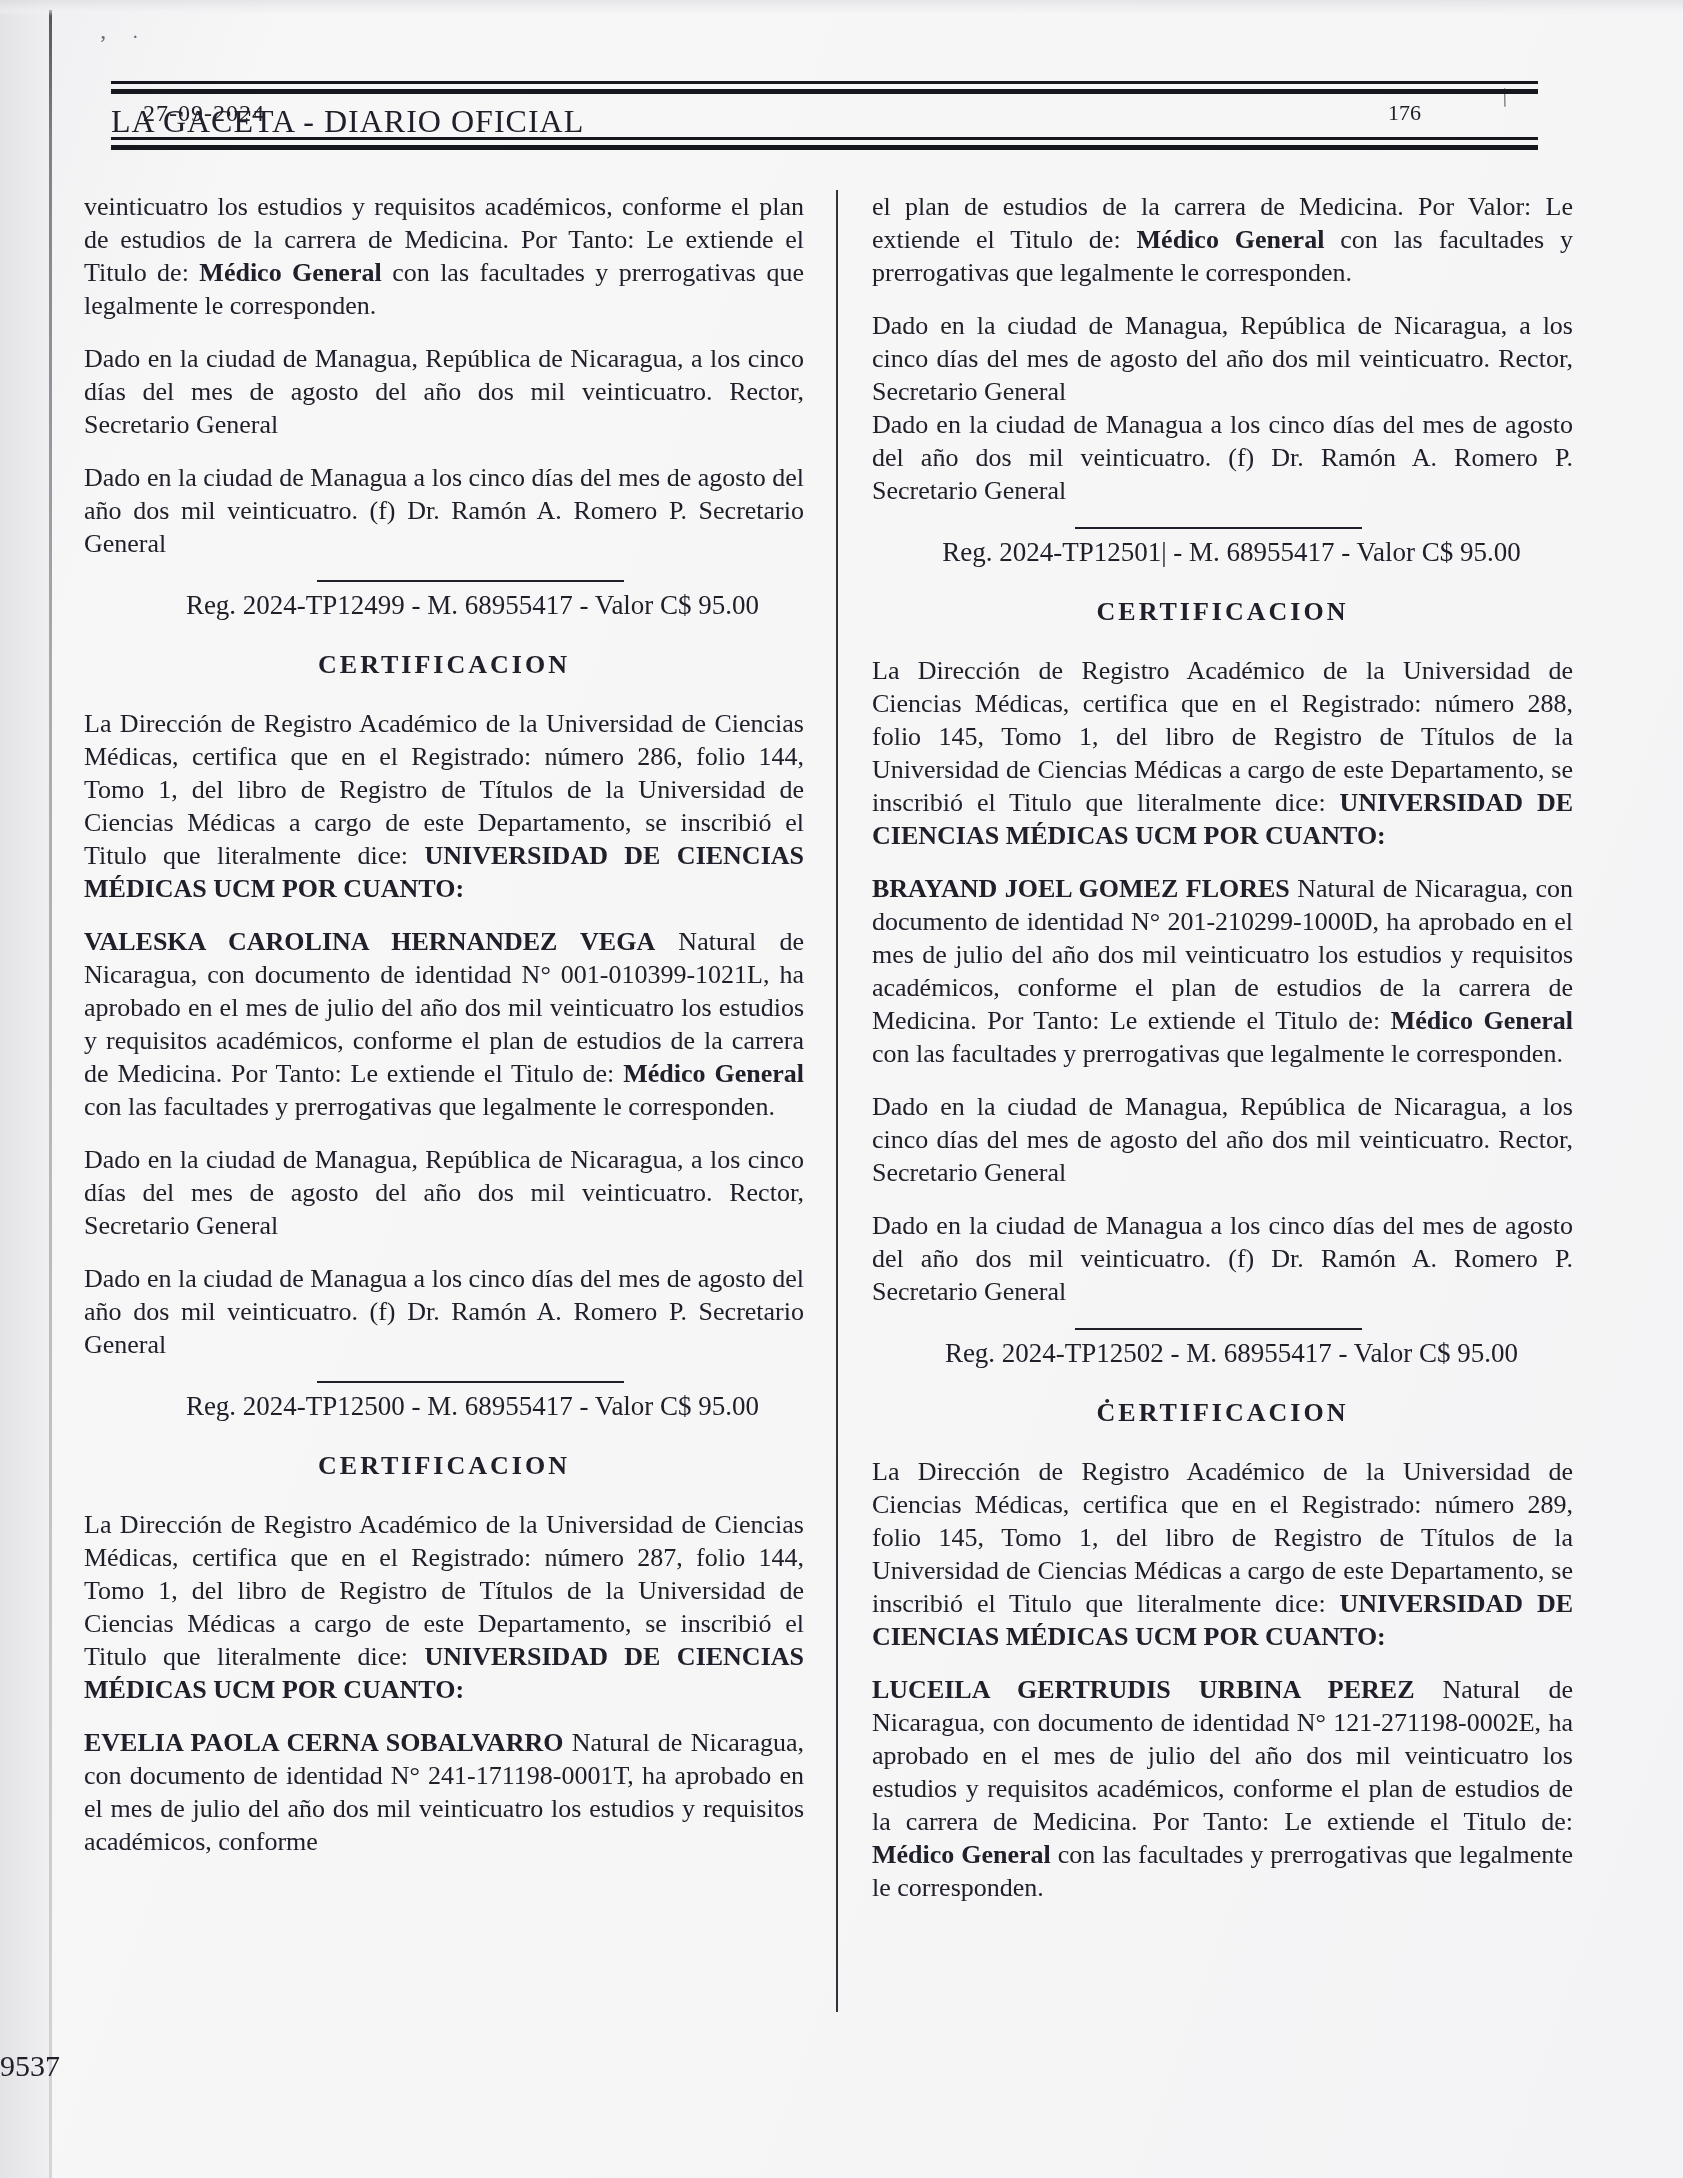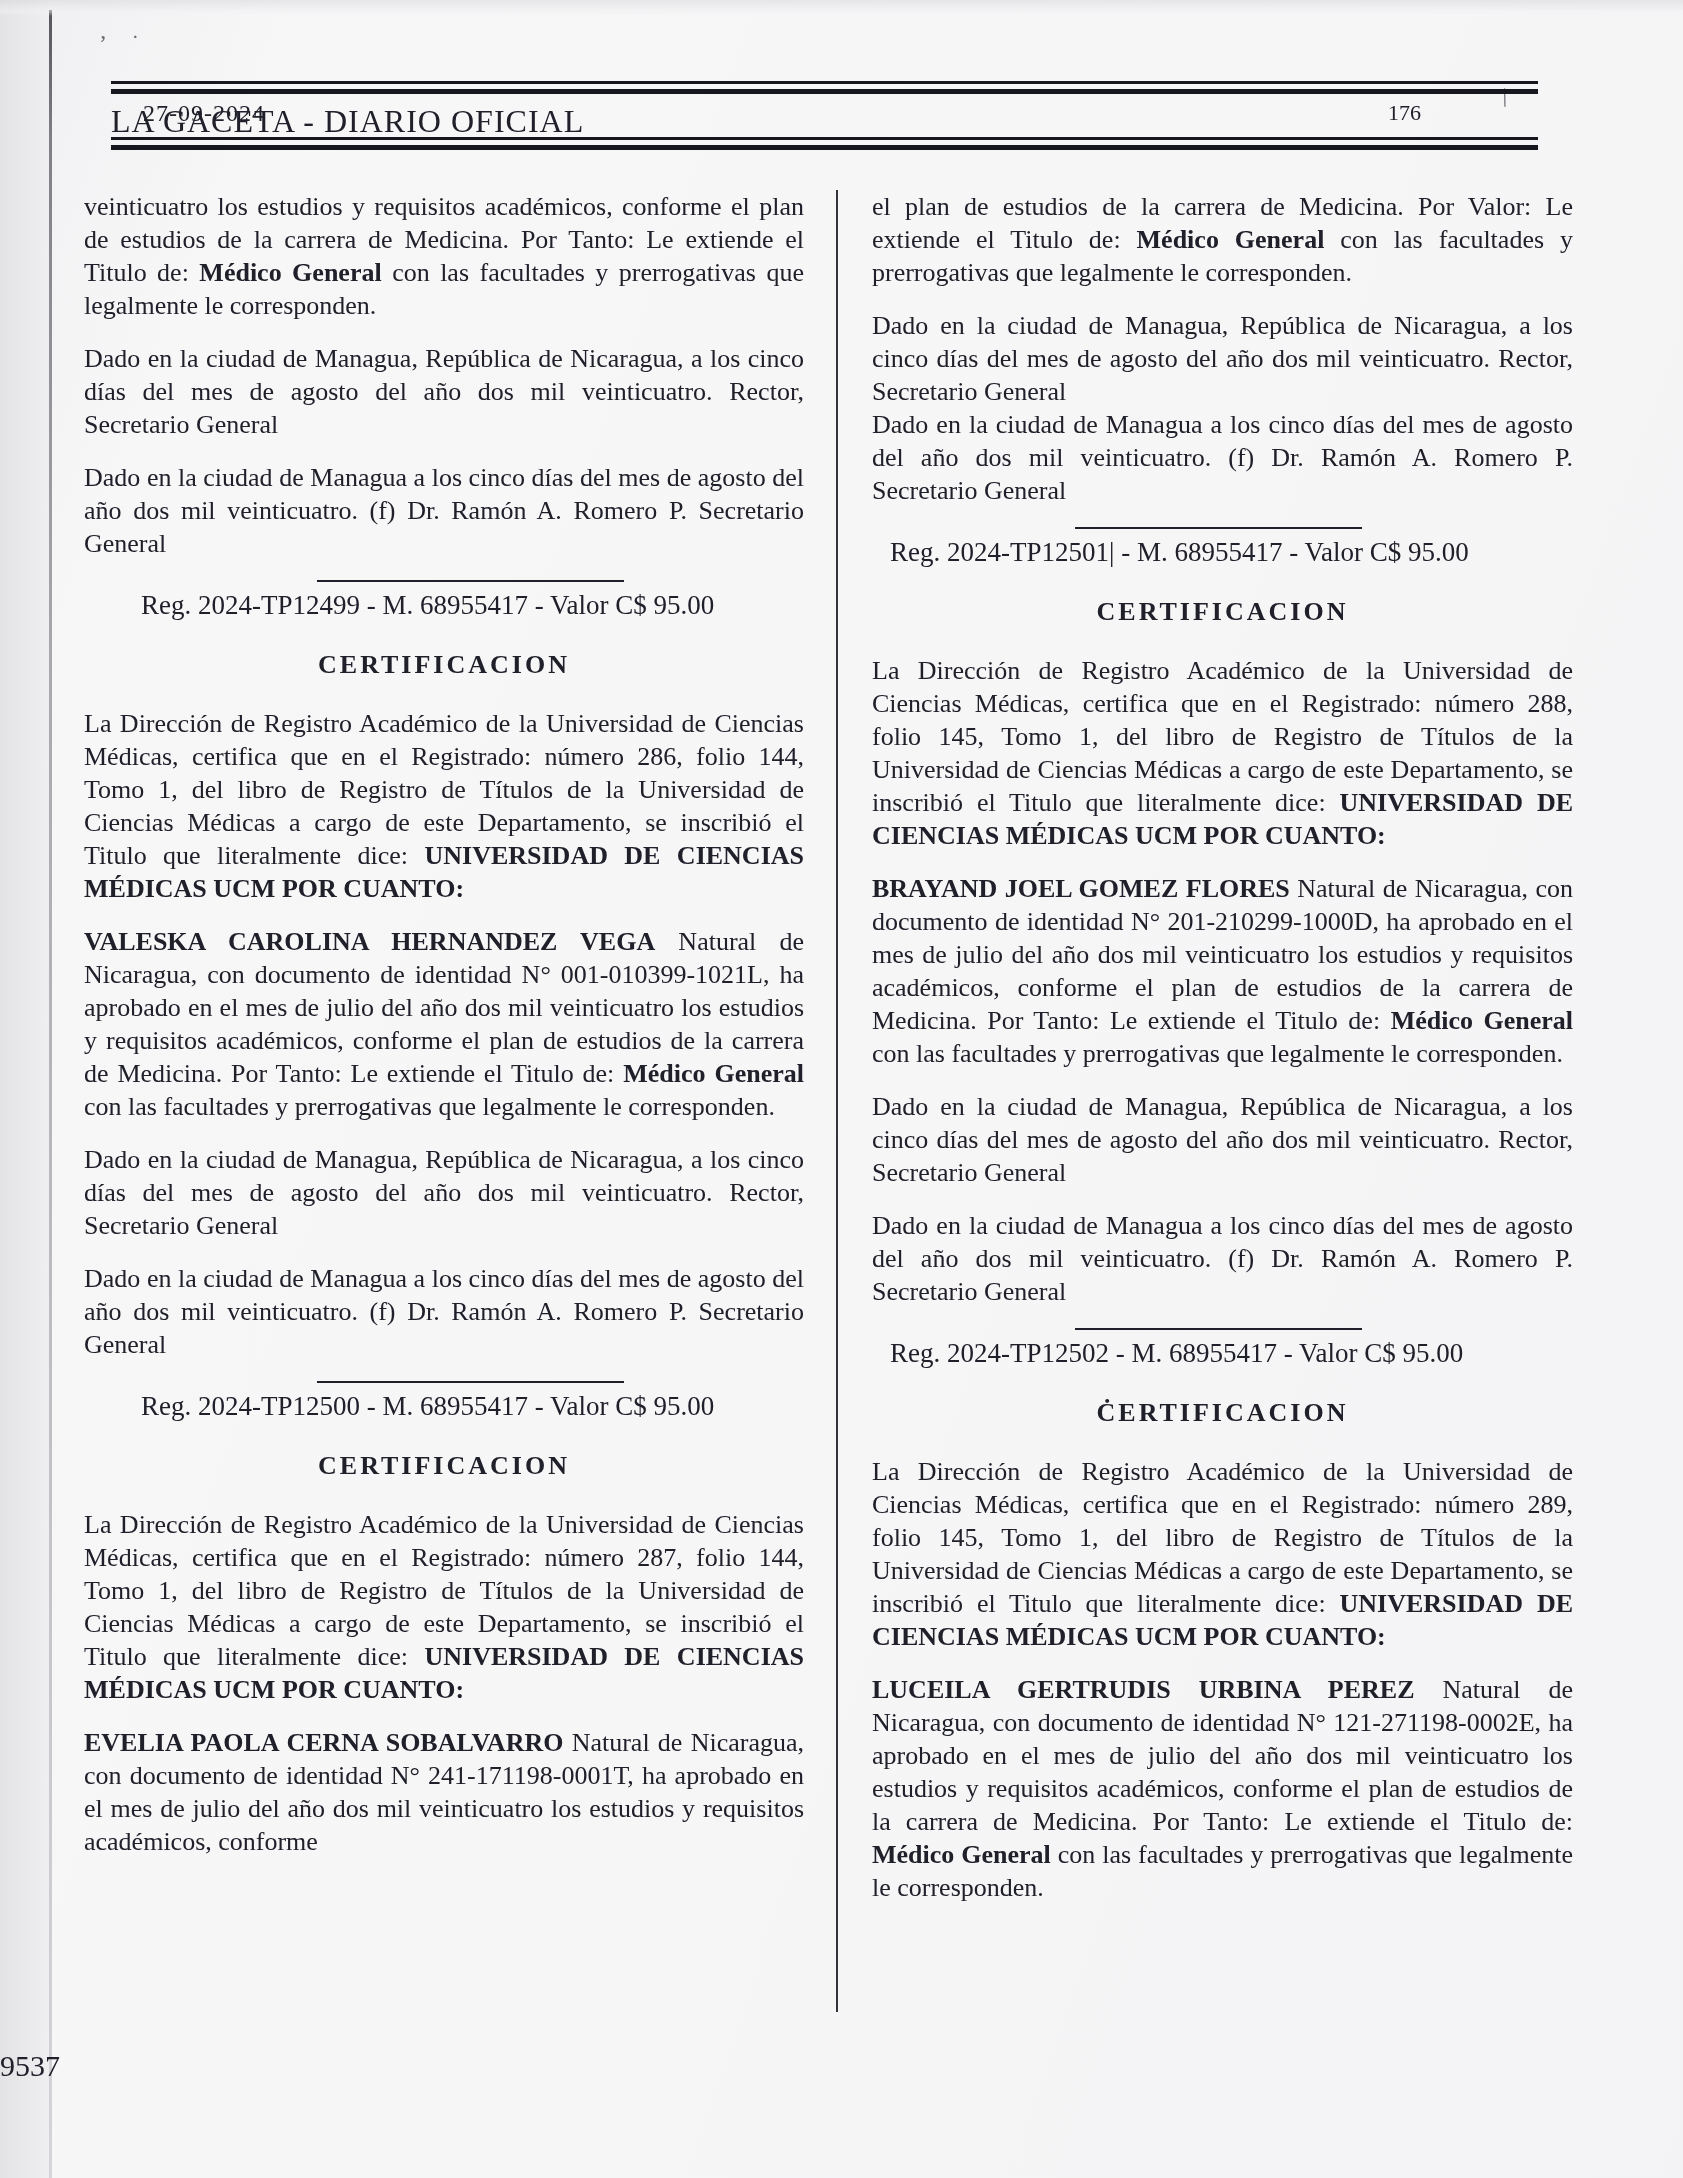--- a/index.html
+++ b/index.html
@@ -44,21 +44,21 @@
   .col { width: 720px; font-size: 26px; line-height: 33px; text-align: justify; }
   .col-right { width: 701px; }
   .col-divider { width: 2px; background: #33333c; margin: 0 34px 0 32px; }
 
   .para { margin: 0 0 20px 0; }
   .b { font-weight: bold; }
   .cert-heading {
     margin: 26px 0 26px 0; text-align: center; font-size: 26px; font-weight: bold;
     letter-spacing: 3px; line-height: 33px;
   }
-  .reg-block { margin: 8px 0 14px 0; text-align: left; }
+  .reg-block { margin: 8px 0 14px 0; text-align: center; }
   .reg-rule { width: 307px; margin-left: 233px; border-top: 2px solid #20202b; margin-bottom: 7px; }
   .col-right .reg-rule { margin-left: 203px; width: 287px; }
   .reg-text { padding-left: 57px; font-size: 27px; }
   .col-right .reg-text { padding-left: 18px; }
 
   
   .footer { position: absolute; left: 0; right: 0; bottom: 95px; font-size: 30px; }
 </style>
 </head>
 <body>

